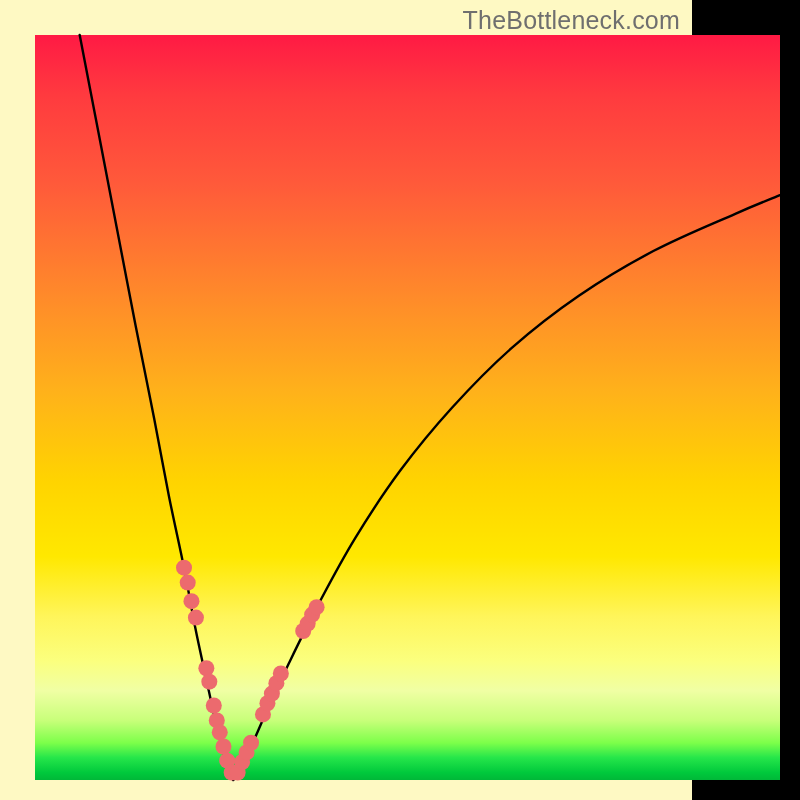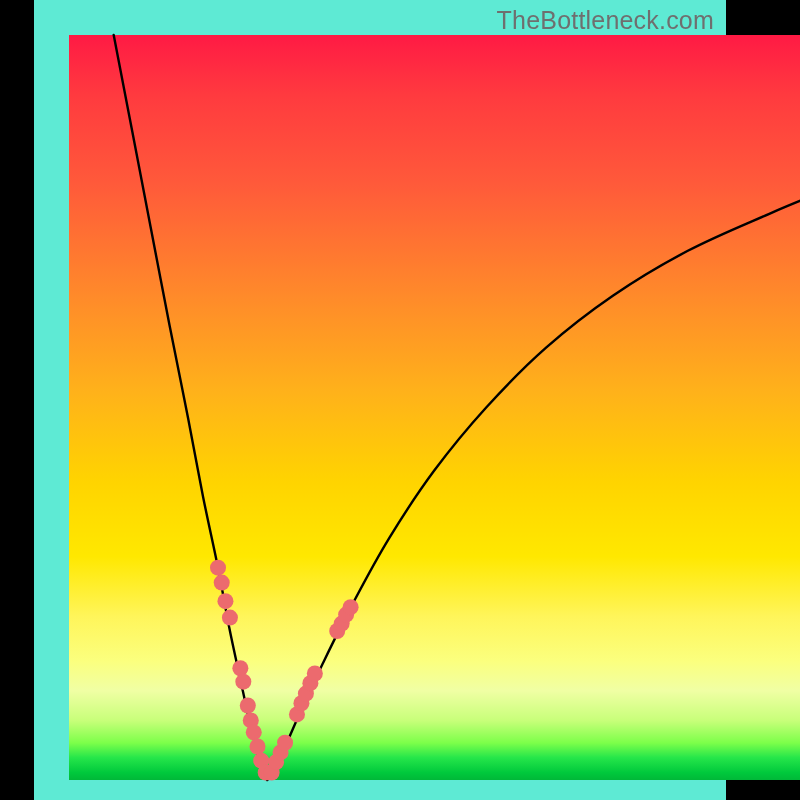--- a/index.html
+++ b/index.html
@@ -10,22 +10,21 @@
     overflow: hidden;
     background: #000;
     font-family: Arial, Helvetica, sans-serif;
   }
   .frame {
     position: absolute;
     left: 0;
     top: 0;
     width: 692px;
     height: 800px;
-    background: #5eead4;
-    margin-left: 34px;
+    background: #fef9c3;
   }
   .plot-area {
     position: absolute;
     left: 35px;
     top: 35px;
     width: 745px;
     height: 745px;
     
     background: linear-gradient(
       to bottom,

